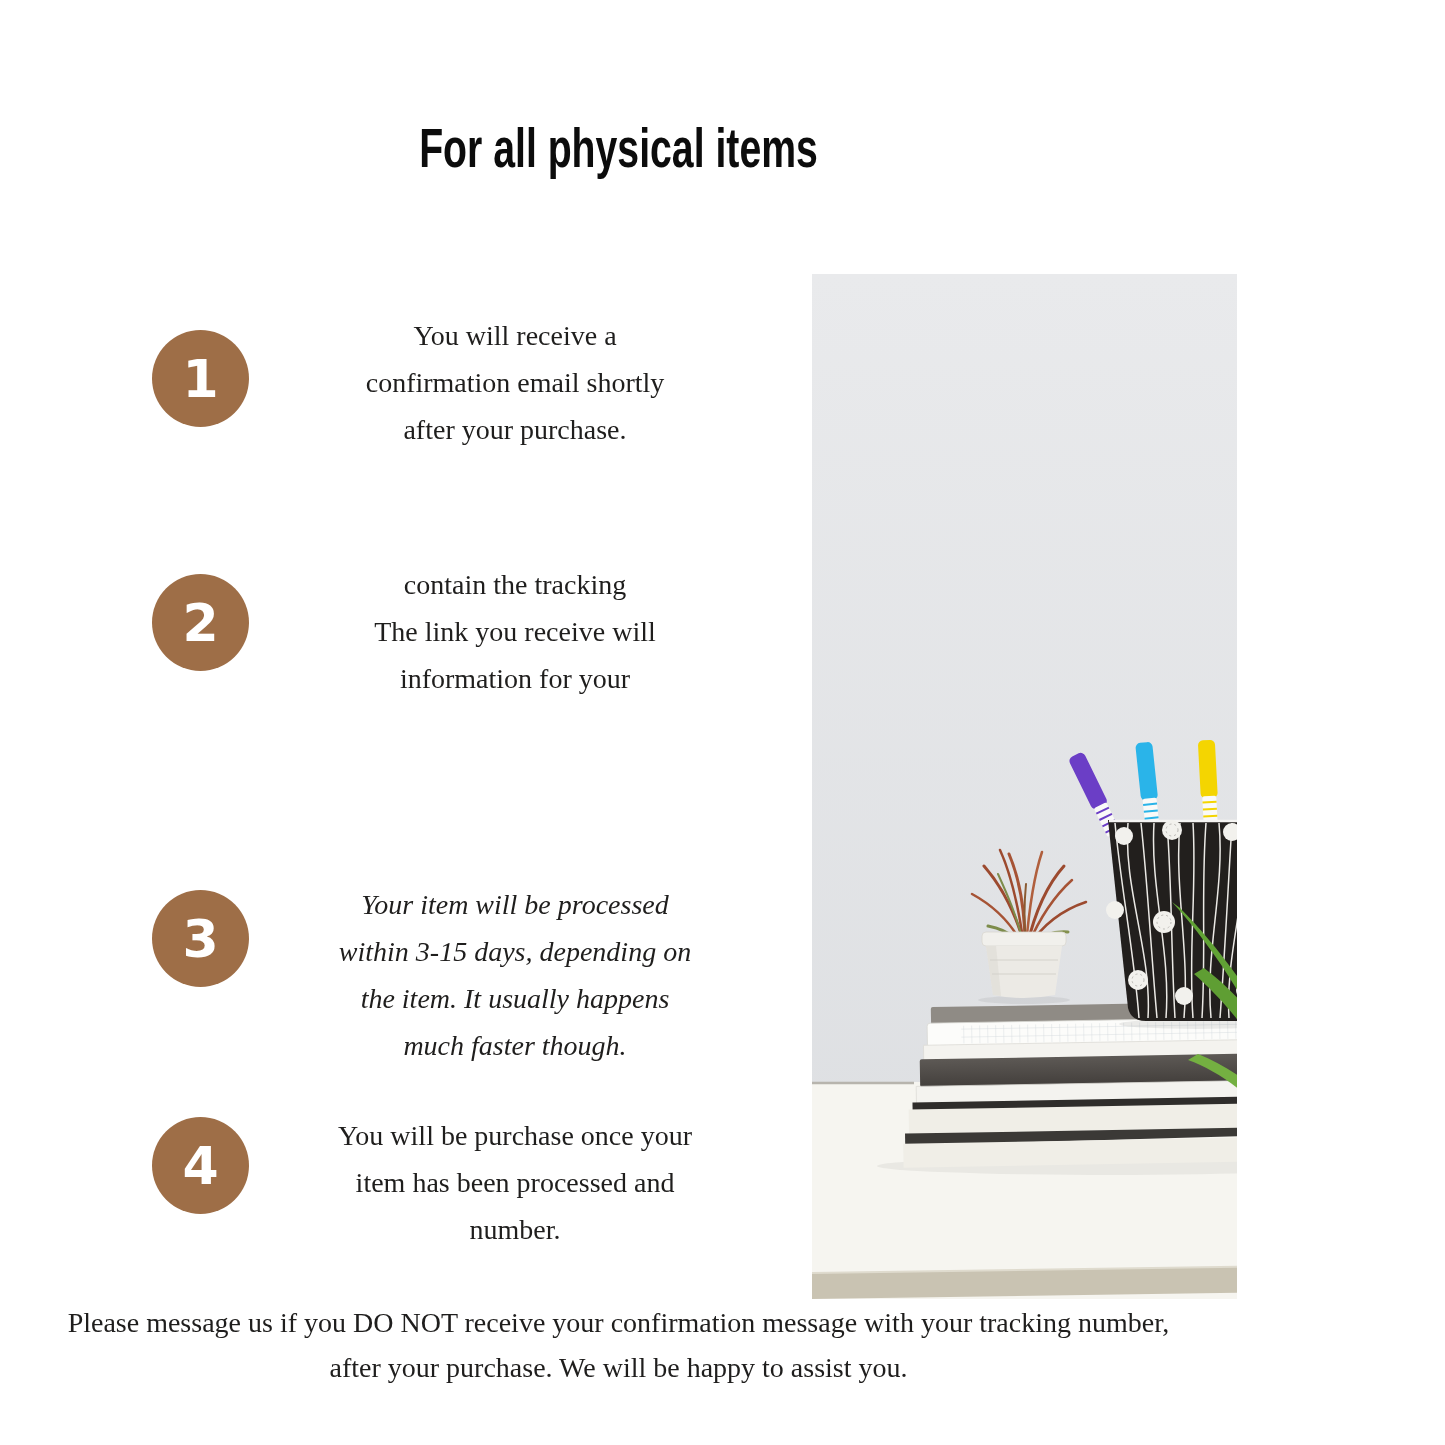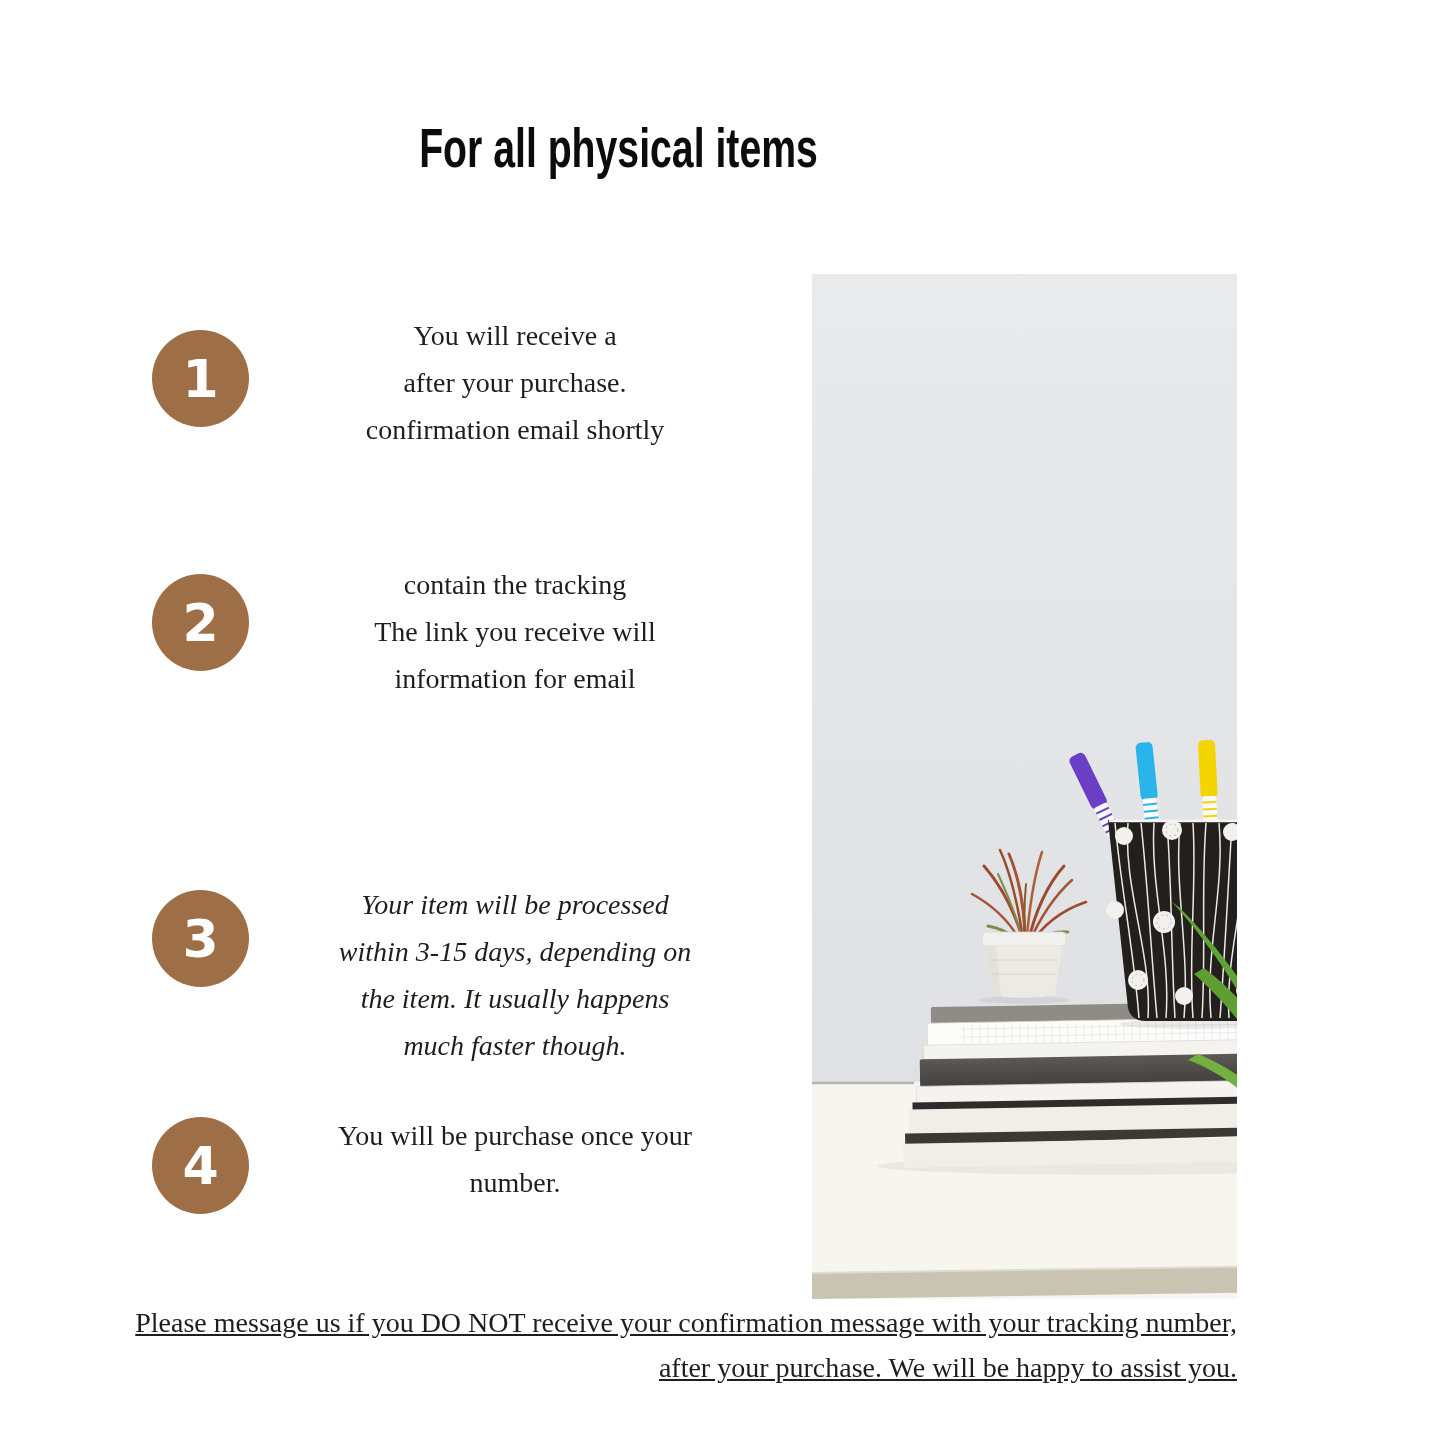--- a/index.html
+++ b/index.html
@@ -29,70 +29,70 @@
     position:absolute; left:205px; width:620px; text-align:center;
     font-size:28px; line-height:47px; color:var(--ink,#1f1e1d);
   }
   .step-text .line { display:block; white-space:nowrap; }
   .c1 { top:330px; }  .t1 { top:312px; }
   .c2 { top:574px; }  .t2 { top:561px; }
   .c3 { top:890px; }  .t3 { top:881px;font-style:italic; }
   .c4 { top:1117px; } .t4 { top:1112px; }
   .footer {
     position:absolute; top:1300px; left:0; width:100%;
-    text-align:right; font-size:28px; line-height:45px;
+    text-align:center; font-size:28px; line-height:45px;
     color:var(--ink,#1f1e1d);
-    text-decoration:underline;
   }
   .footer .line { display:block; white-space:nowrap; }
   .photo {
     position:absolute; left:812px; top:274px; width:549px; height:1025px;
   }
   .photo svg { display:block; }
 </style>
 </head>
 <body>
 
 <div class="page">
 
   <h1 class="title">For all physical items</h1>
 
   <div class="step-circle c1">
     <span class="num">1</span>
   </div>
   <div class="step-text t1">
     <span class="line">You will receive a</span>
+    <span class="line">confirmation email shortly</span>
     <span class="line">after your purchase.</span>
-    <span class="line">confirmation email shortly</span>
   </div>
 
   <div class="step-circle c2">
     <span class="num">2</span>
   </div>
   <div class="step-text t2">
     <span class="line">contain the tracking</span>
     <span class="line">The link you receive will</span>
-    <span class="line">information for email</span>
+    <span class="line">information for your</span>
   </div>
 
   <div class="step-circle c3">
     <span class="num">3</span>
   </div>
   <div class="step-text t3">
     <span class="line">Your item will be processed</span>
     <span class="line">within 3-15 days, depending on</span>
     <span class="line">the item. It usually happens</span>
     <span class="line">much faster though.</span>
   </div>
 
   <div class="step-circle c4">
     <span class="num">4</span>
   </div>
   <div class="step-text t4">
     <span class="line">You will be purchase once your</span>
+    <span class="line">item has been processed and</span>
     <span class="line">number.</span>
   </div>
 
   <div class="footer">
     <span class="line">Please message us if you DO NOT receive your confirmation message with your tracking number,</span>
     <span class="line">after your purchase. We will be happy to assist you.</span>
   </div>
 
   <div class="photo">
     <svg width="549" height="1025" viewBox="0 0 549 1025" xmlns="http://www.w3.org/2000/svg" role="img">

